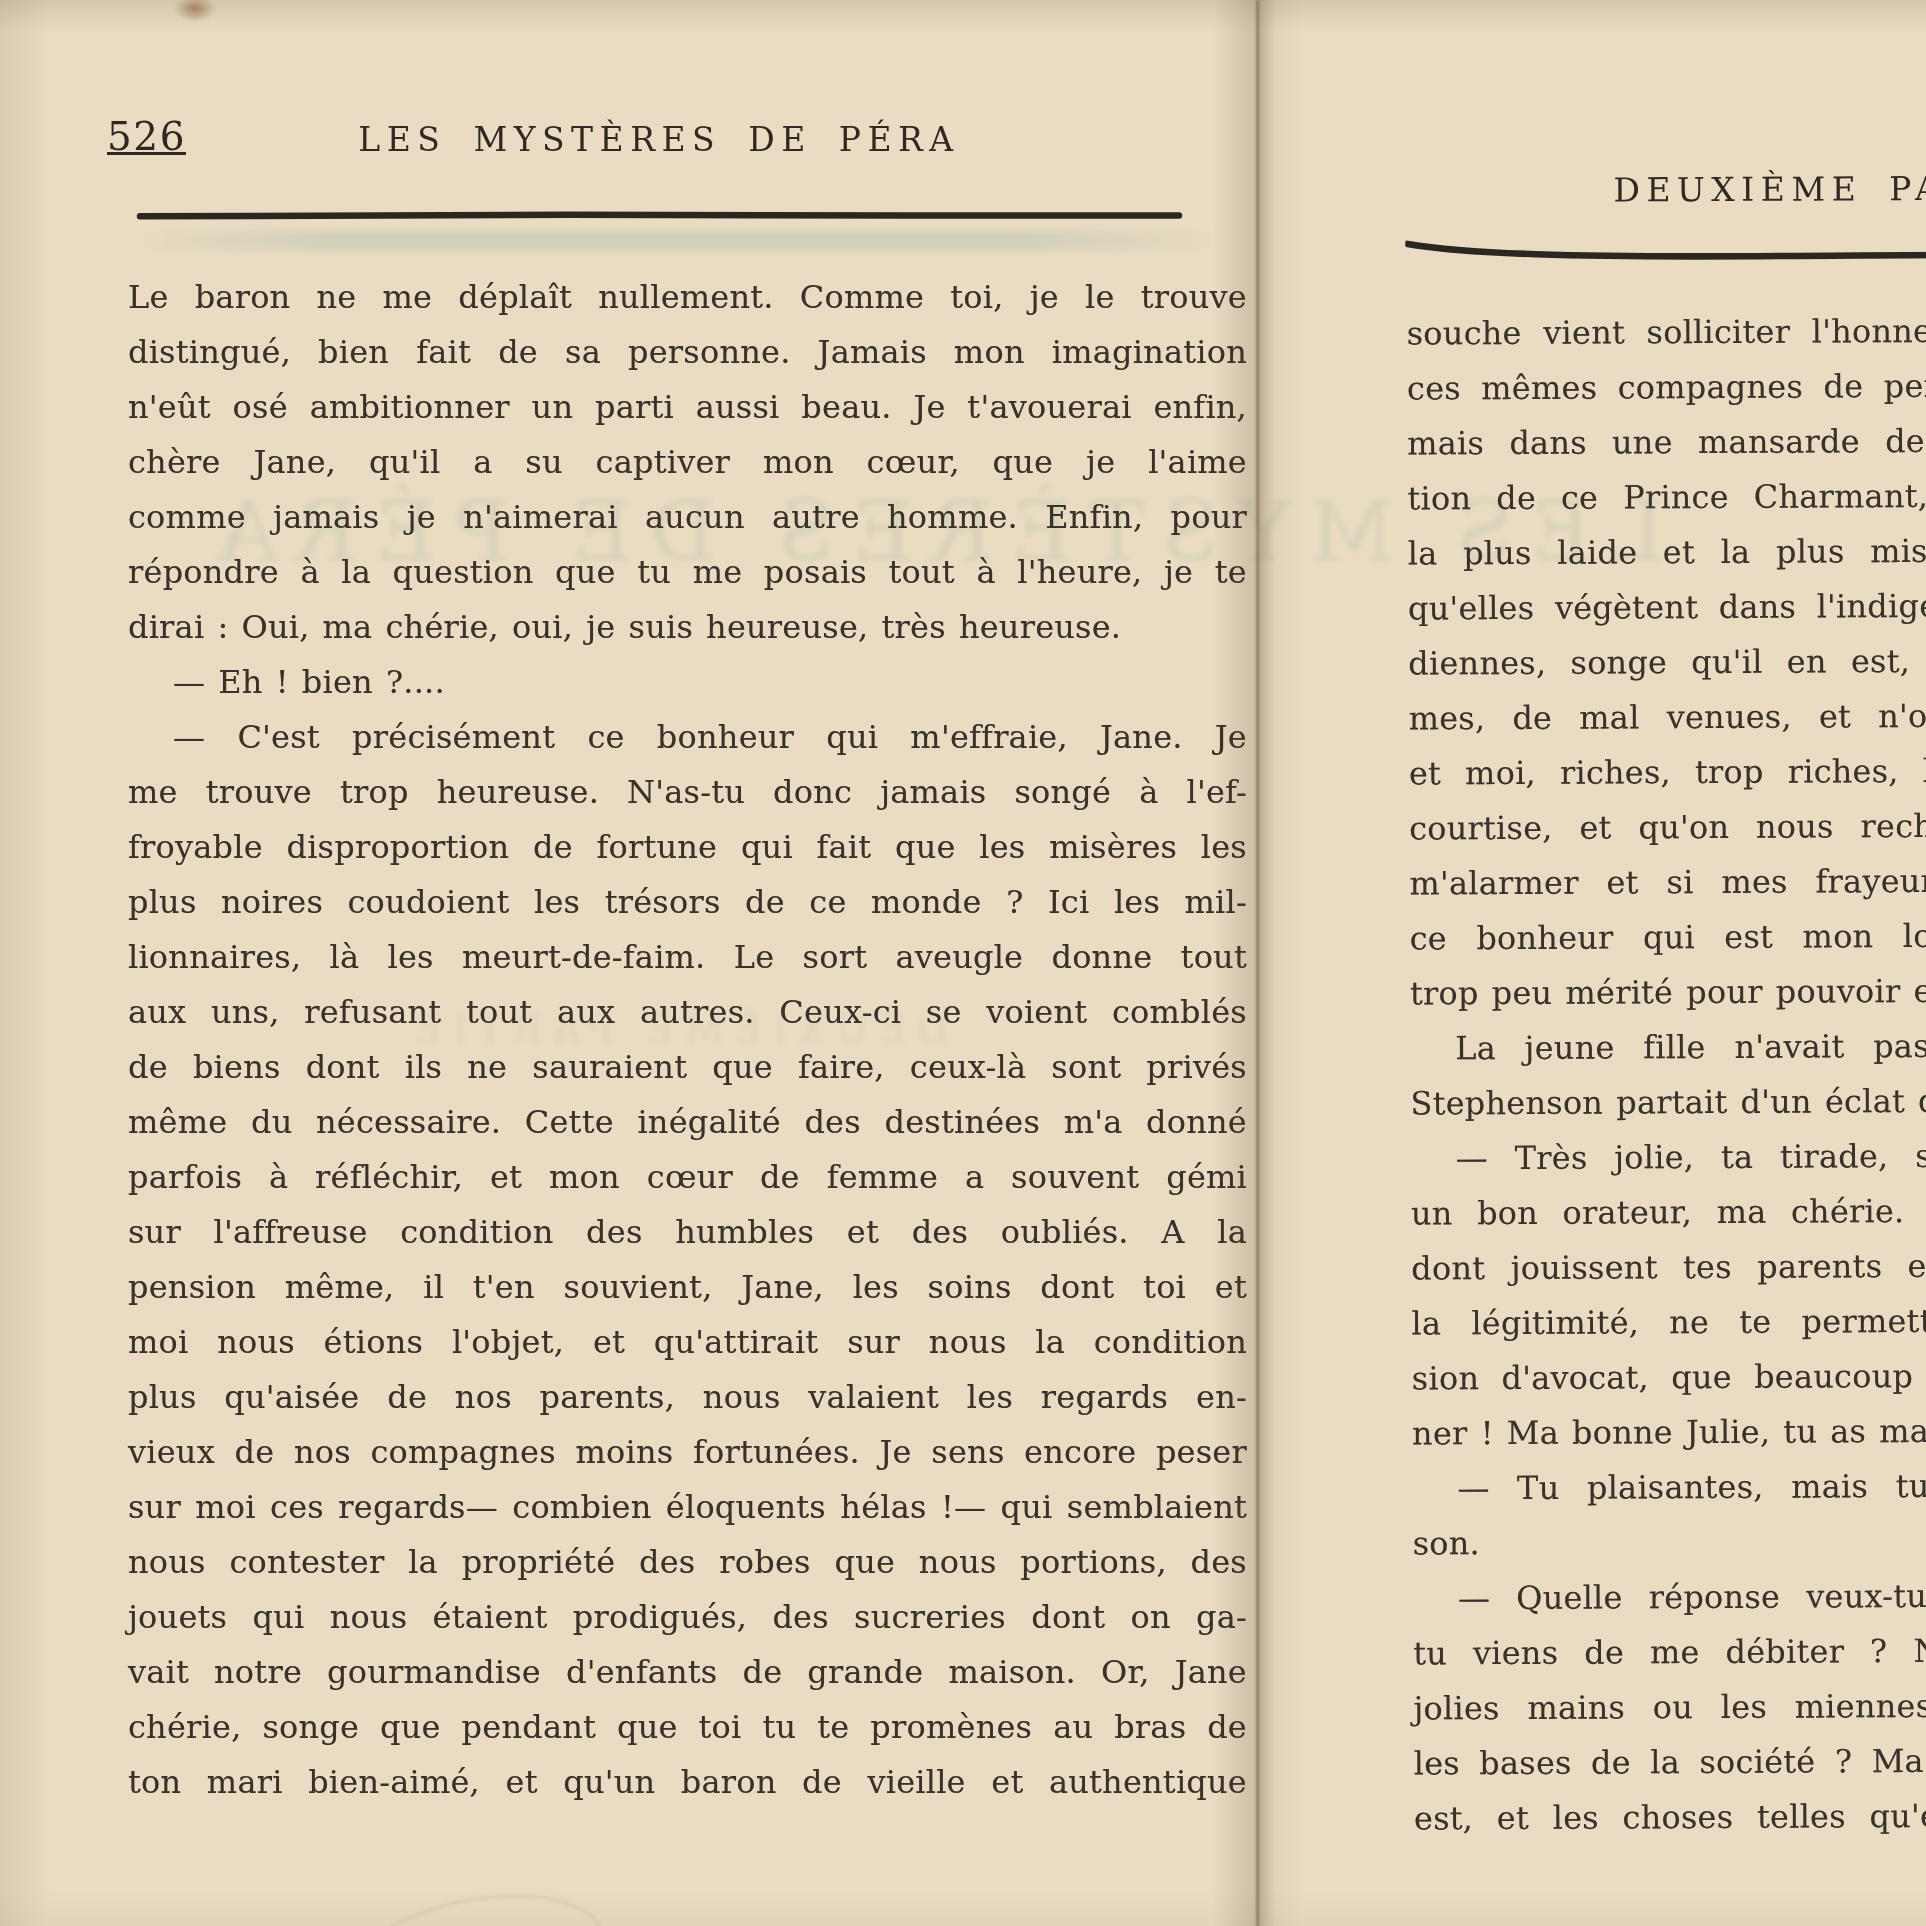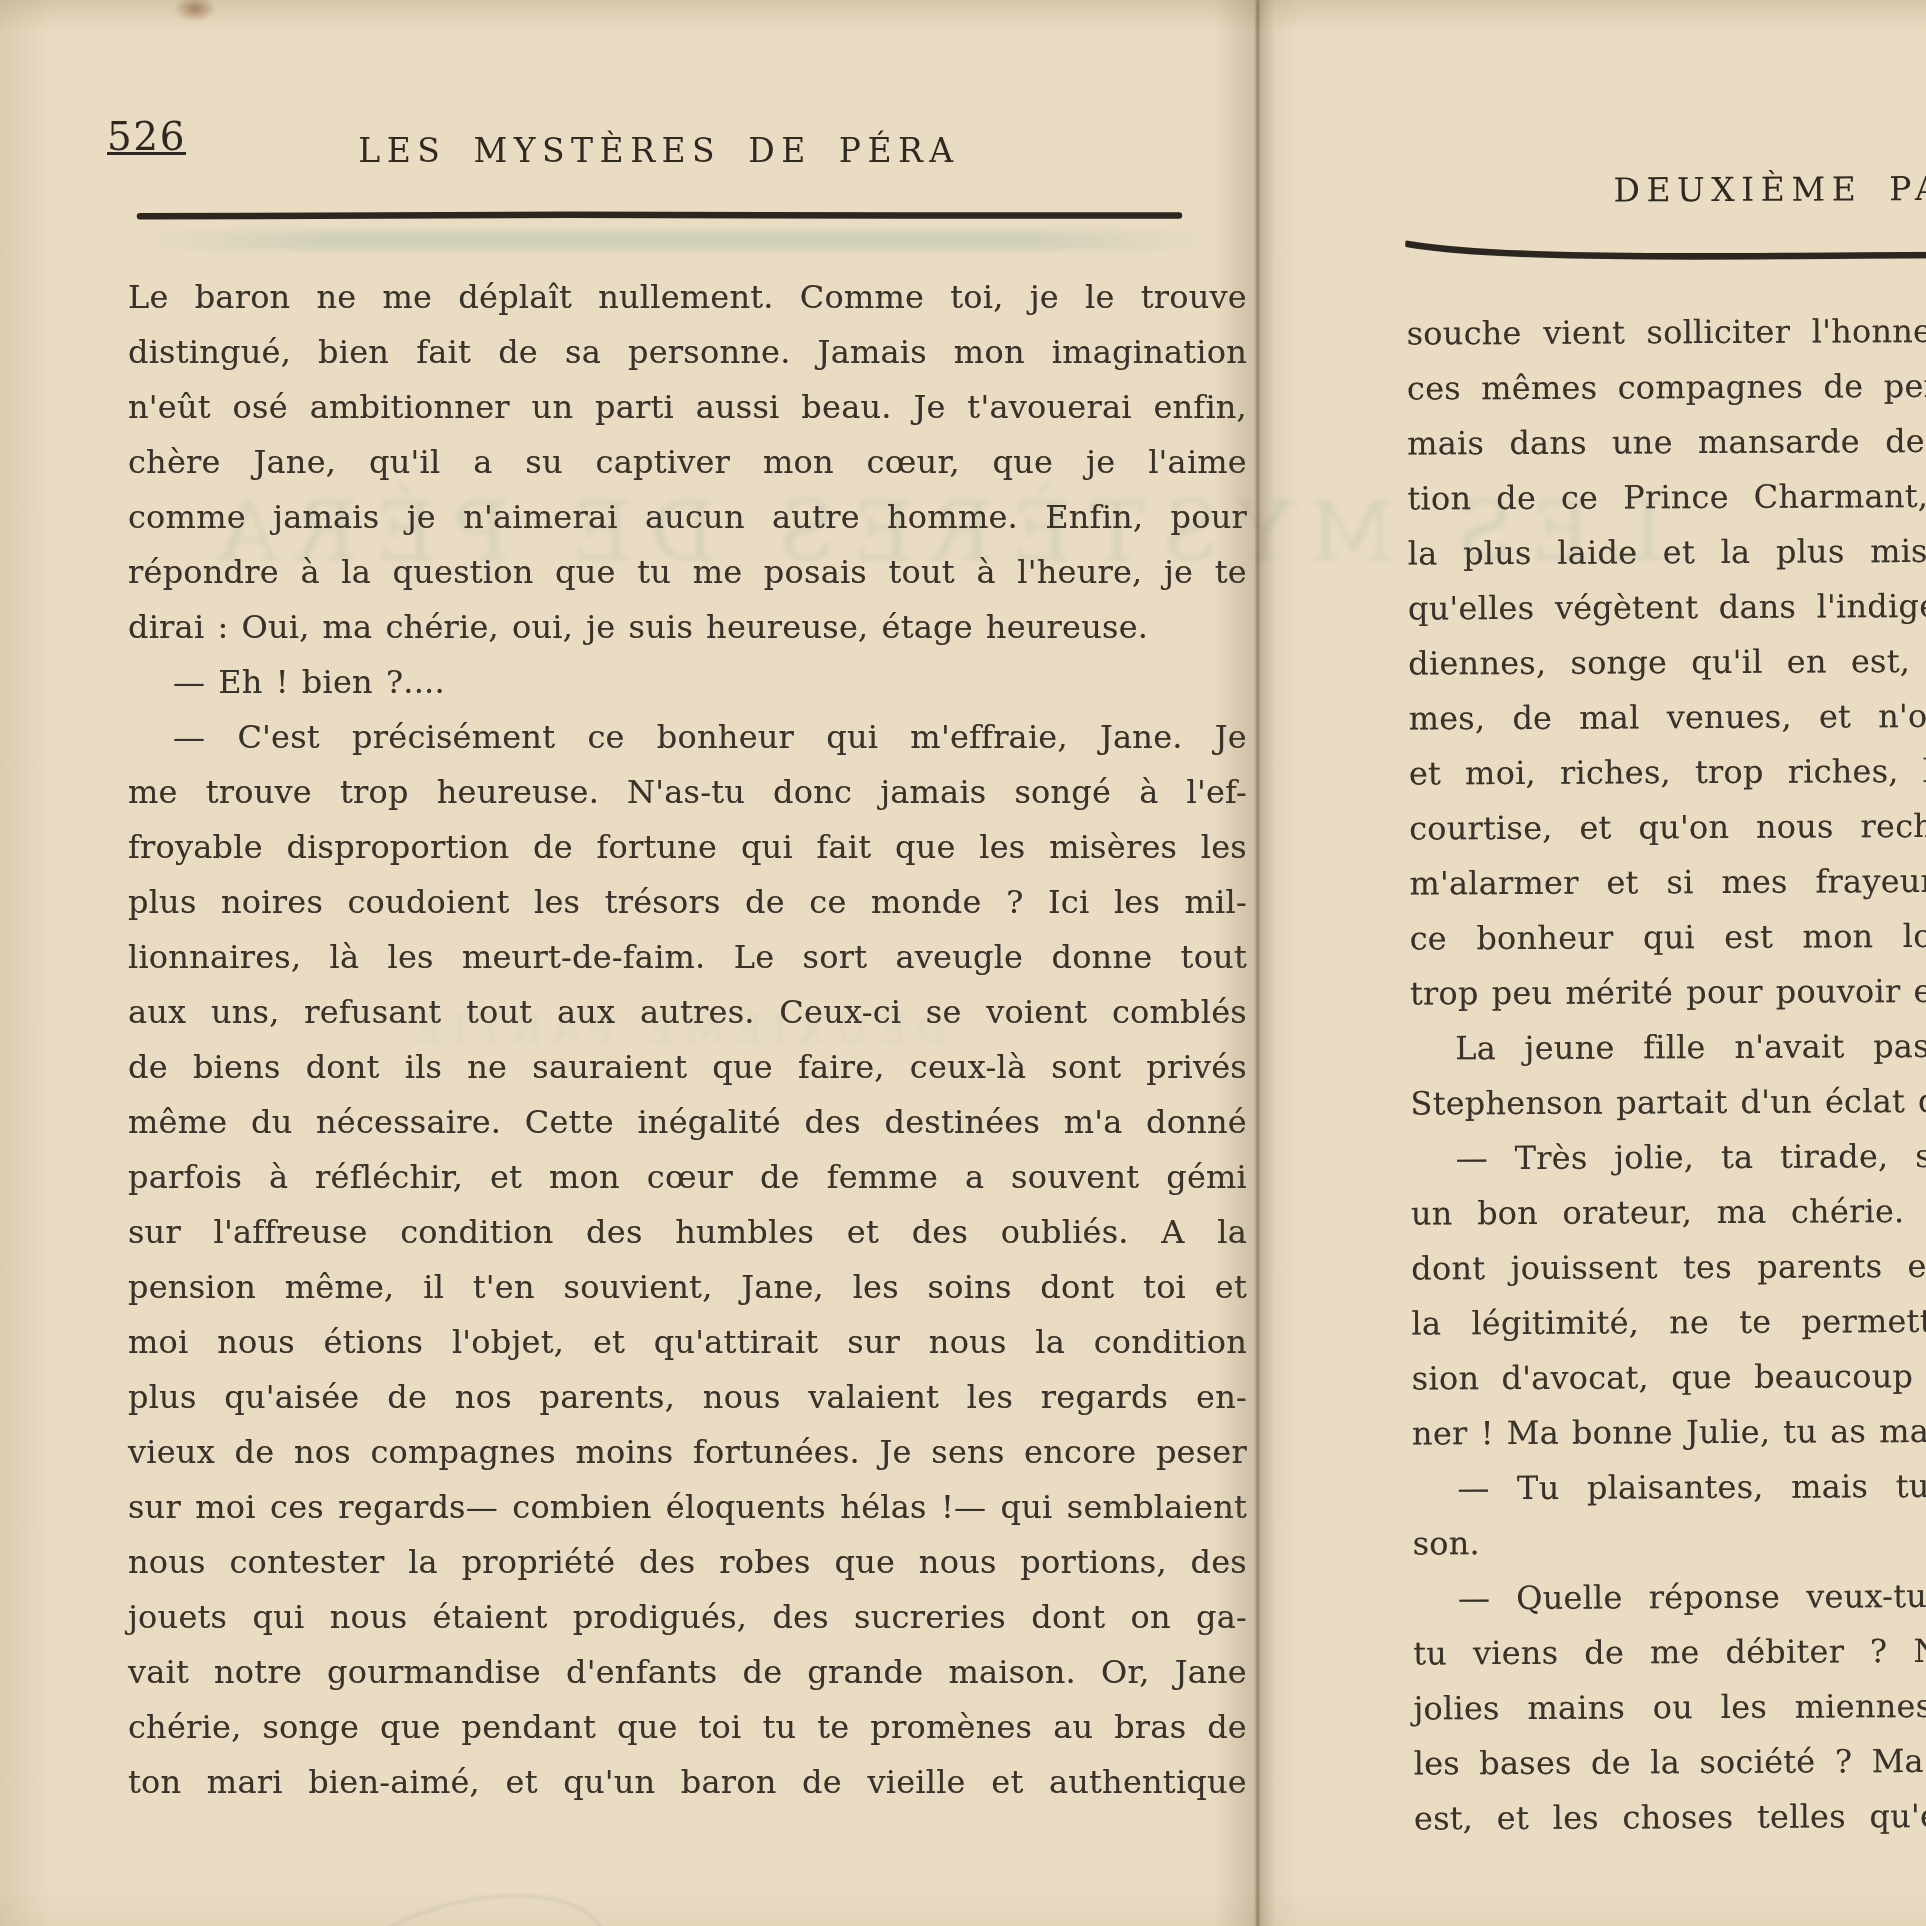--- a/index.html
+++ b/index.html
@@ -97,36 +97,36 @@
 <div class="vignette"></div>
 
 <div class="page" id="left-page">
 
   <div class="ghost" id="ghost-left-title">LES MYSTÈRES DE PÉRA</div>
   <div class="ghost" id="ghost-left-part">DEUXIÈME PARTIE</div>
   <div class="ghost-band" id="ghost-band-left"></div>
 
   <div class="pagenum" style="left:107px; top:114px;">526</div>
 
-  <div class="running-header" style="left:166px; top:131px; width:986px;">LES MYSTÈRES DE PÉRA</div>
+  <div class="running-header" style="left:166px; top:120px; width:986px;">LES MYSTÈRES DE PÉRA</div>
 
   <div class="rule" style="left:135px; top:211px; width:1049px; height:9.2px;">
     <svg width="1049" height="9.2" viewBox="0 0 2722 24">
       <path d="M4,14 C 500,8 1400,10 2000,12 C 2400,13 2650,11 2718,12" stroke="#2b2620" stroke-width="17" fill="none" stroke-linecap="round"></path>
     </svg>
   </div>
 
   <div class="text-column" style="left:128px; top:270px;">
       <div class="line">Le baron ne me déplaît nullement. Comme toi, je le trouve</div>
       <div class="line">distingué, bien fait de sa personne. Jamais mon imagination</div>
       <div class="line">n'eût osé ambitionner un parti aussi beau. Je t'avouerai enfin,</div>
       <div class="line">chère Jane, qu'il a su captiver mon cœur, que je l'aime</div>
       <div class="line">comme jamais je n'aimerai aucun autre homme. Enfin, pour</div>
       <div class="line">répondre à la question que tu me posais tout à l'heure, je te</div>
-      <div class="line end">dirai : Oui, ma chérie, oui, je suis heureuse, étage heureuse.</div>
+      <div class="line end">dirai : Oui, ma chérie, oui, je suis heureuse, très heureuse.</div>
       <div class="line indent end">— Eh ! bien ?....</div>
       <div class="line indent">— C'est précisément ce bonheur qui m'effraie, Jane. Je</div>
       <div class="line">me trouve trop heureuse. N'as-tu donc jamais songé à l'ef-</div>
       <div class="line">froyable disproportion de fortune qui fait que les misères les</div>
       <div class="line">plus noires coudoient les trésors de ce monde ? Ici les mil-</div>
       <div class="line">lionnaires, là les meurt-de-faim. Le sort aveugle donne tout</div>
       <div class="line">aux uns, refusant tout aux autres. Ceux-ci se voient comblés</div>
       <div class="line">de biens dont ils ne sauraient que faire, ceux-là sont privés</div>
       <div class="line">même du nécessaire. Cette inégalité des destinées m'a donné</div>
       <div class="line">parfois à réfléchir, et mon cœur de femme a souvent gémi</div>

